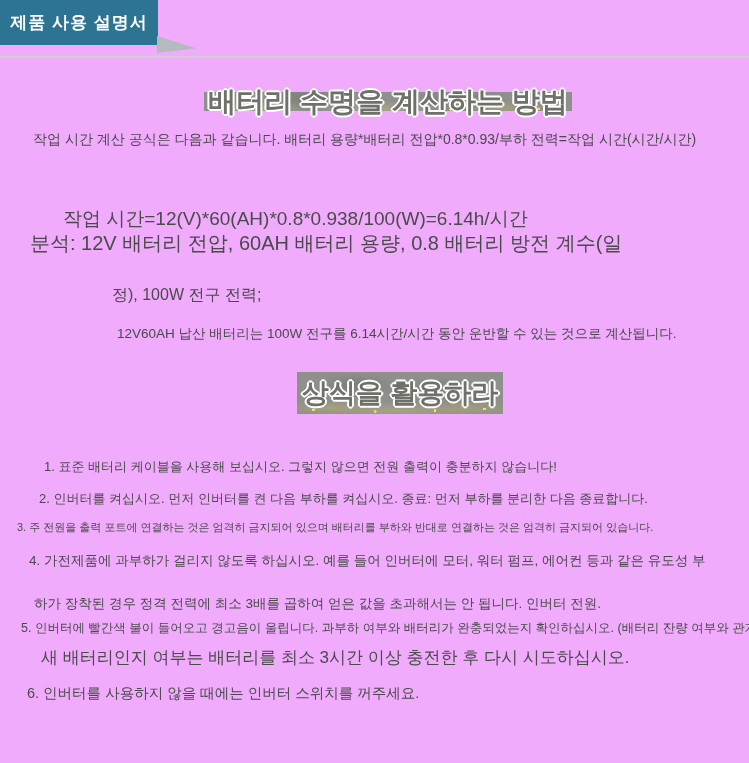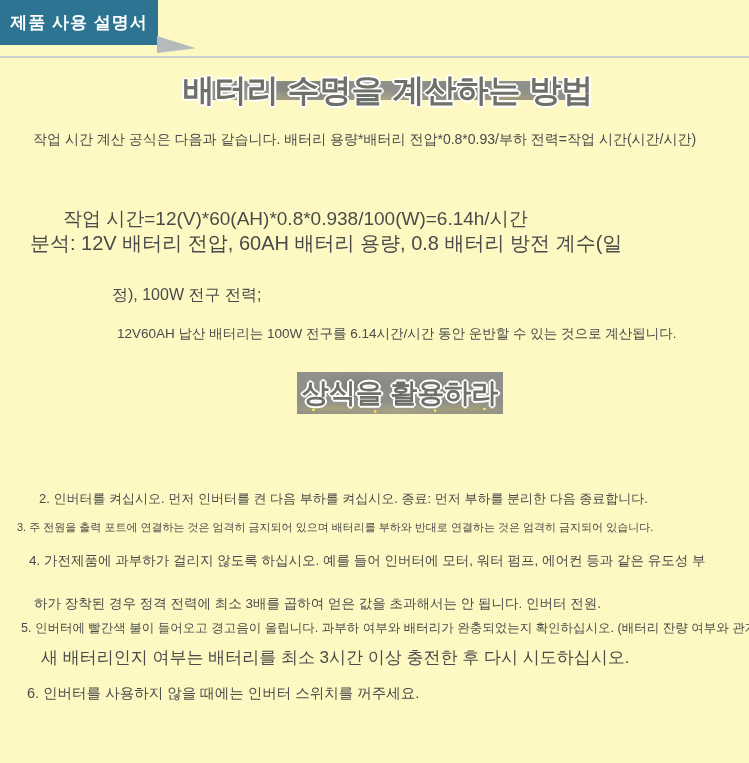--- a/index.html
+++ b/index.html
@@ -1,19 +1,19 @@
 <!DOCTYPE html>
 <html><head>
 <meta charset="utf-8">
 <style>
   * { margin:0; padding:0; box-sizing:border-box; }
   html,body { background:#ffffff; }
   body { font-family:"Liberation Sans","DejaVu Sans",sans-serif; }
   .page {
-    position:relative; width:749px; height:763px; background:#fef9c3;
+    position:relative; width:749px; height:763px; background:#f0abfc;
     overflow:hidden; color:#4a4a4a;
   }
 
   
   .badge {
     position:absolute; left:0; top:7; width:158px; height:45px;
     background:#2d7493; color:#ffffff; font-size:17px; font-weight:bold;
     display:flex; align-items:center; justify-content:center;
     letter-spacing:1px; white-space:nowrap;
   }
@@ -40,21 +40,21 @@
       radial-gradient(circle 2px at 38% 94%, #ffd84d 0 60%, transparent 70%),
       radial-gradient(circle 2px at 67% 92%, #ffe34d 0 60%, transparent 70%),
       radial-gradient(circle 2px at 91% 88%, #ffd84d 0 60%, transparent 70%),
       radial-gradient(ellipse 70px 11px at 16% 86%, rgba(186,176,112,0.55), transparent 70%),
       radial-gradient(ellipse 90px 13px at 48% 92%, rgba(198,188,122,0.45), transparent 70%),
       radial-gradient(ellipse 75px 11px at 82% 88%, rgba(182,172,104,0.5), transparent 70%),
       radial-gradient(ellipse 60px 18px at 28% 32%, rgba(58,58,55,0.22), transparent 70%),
       radial-gradient(ellipse 70px 18px at 70% 40%, rgba(58,58,55,0.18), transparent 70%),
       #8f8f8b;
   }
-  .banner-calc { left:204px; top:81px; width:368px; height:19px; font-size:32px; }
+  .banner-calc { left:204px; top:92px; width:368px; height:19px; font-size:28px; }
   .banner-tips { left:297px; top:372px; width:206px; height:42px; font-size:27px; }
 
   
   .line { position:absolute; white-space:nowrap; color:#4a4a4a; }
   .l-formula    { left:33px;  top:131px; font-size:14px; }
   .l-example    { left:48px;  top:167px; font-size:19px; }
   .l-worktime   { left:63px;  top:206px; font-size:19px; }
   .l-analysis1  { left:30px;  top:230px; font-size:20px; }
   .l-analysis2  { left:112px;  top:285px; font-size:16px; }
   .l-conclusion { left:117px; top:325px; font-size:13.5px; }
@@ -79,20 +79,21 @@
   <div class="divider"></div>
 
   <div class="banner banner-calc">배터리 수명을 계산하는 방법</div>
   <div class="line l-formula">작업 시간 계산 공식은 다음과 같습니다. 배터리 용량*배터리 전압*0.8*0.93/부하 전력=작업 시간(시간/시간)</div>
   <div class="line l-worktime">작업 시간=12(V)*60(AH)*0.8*0.938/100(W)=6.14h/시간</div>
   <div class="line l-analysis1">분석: 12V 배터리 전압, 60AH 배터리 용량, 0.8 배터리 방전 계수(일</div>
   <div class="line l-analysis2">정), 100W 전구 전력;</div>
   <div class="line l-conclusion">12V60AH 납산 배터리는 100W 전구를 6.14시간/시간 동안 운반할 수 있는 것으로 계산됩니다.</div>
 
   <div class="banner banner-tips">상식을 활용하라</div>
+  <div class="line i1">1. 표준 배터리 케이블을 사용해 보십시오. 그렇지 않으면 전원 출력이 충분하지 않습니다!</div>
   <div class="line i2">2. 인버터를 켜십시오. 먼저 인버터를 켠 다음 부하를 켜십시오. 종료: 먼저 부하를 분리한 다음 종료합니다.</div>
   <div class="line i3">3. 주 전원을 출력 포트에 연결하는 것은 엄격히 금지되어 있으며 배터리를 부하와 반대로 연결하는 것은 엄격히 금지되어 있습니다.</div>
   <div class="line i4a">4. 가전제품에 과부하가 걸리지 않도록 하십시오. 예를 들어 인버터에 모터, 워터 펌프, 에어컨 등과 같은 유도성 부</div>
   <div class="line i4b">하가 장착된 경우 정격 전력에 최소 3배를 곱하여 얻은 값을 초과해서는 안 됩니다. 인버터 전원.</div>
   <div class="line i5a">5. 인버터에 빨간색 불이 들어오고 경고음이 울립니다. 과부하 여부와 배터리가 완충되었는지 확인하십시오. (배터리 잔량 여부와 관계 없음)</div>
   <div class="line i5b">새 배터리인지 여부는 배터리를 최소 3시간 이상 충전한 후 다시 시도하십시오.</div>
   <div class="line i6">6. 인버터를 사용하지 않을 때에는 인버터 스위치를 꺼주세요.</div>
 
 </div>
 

